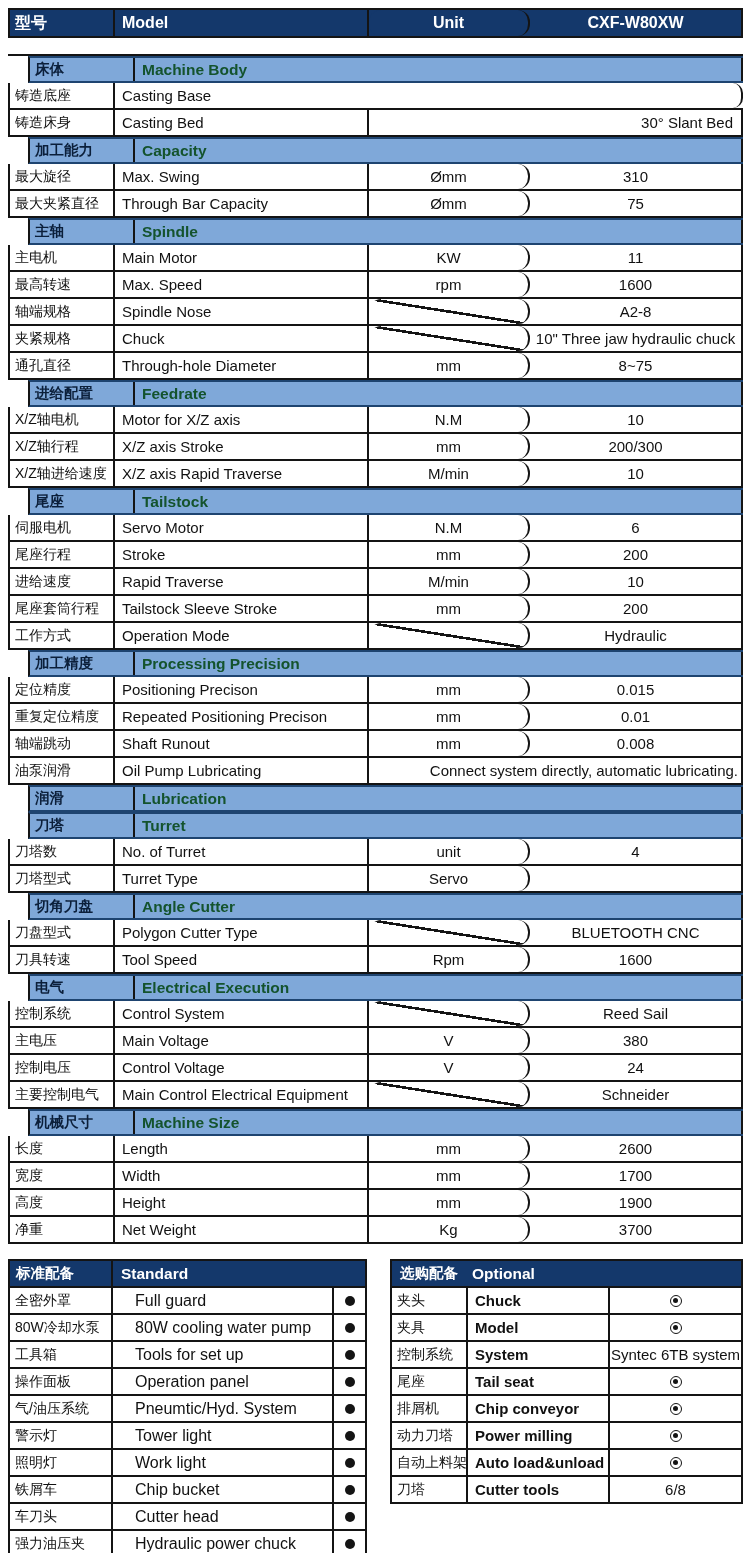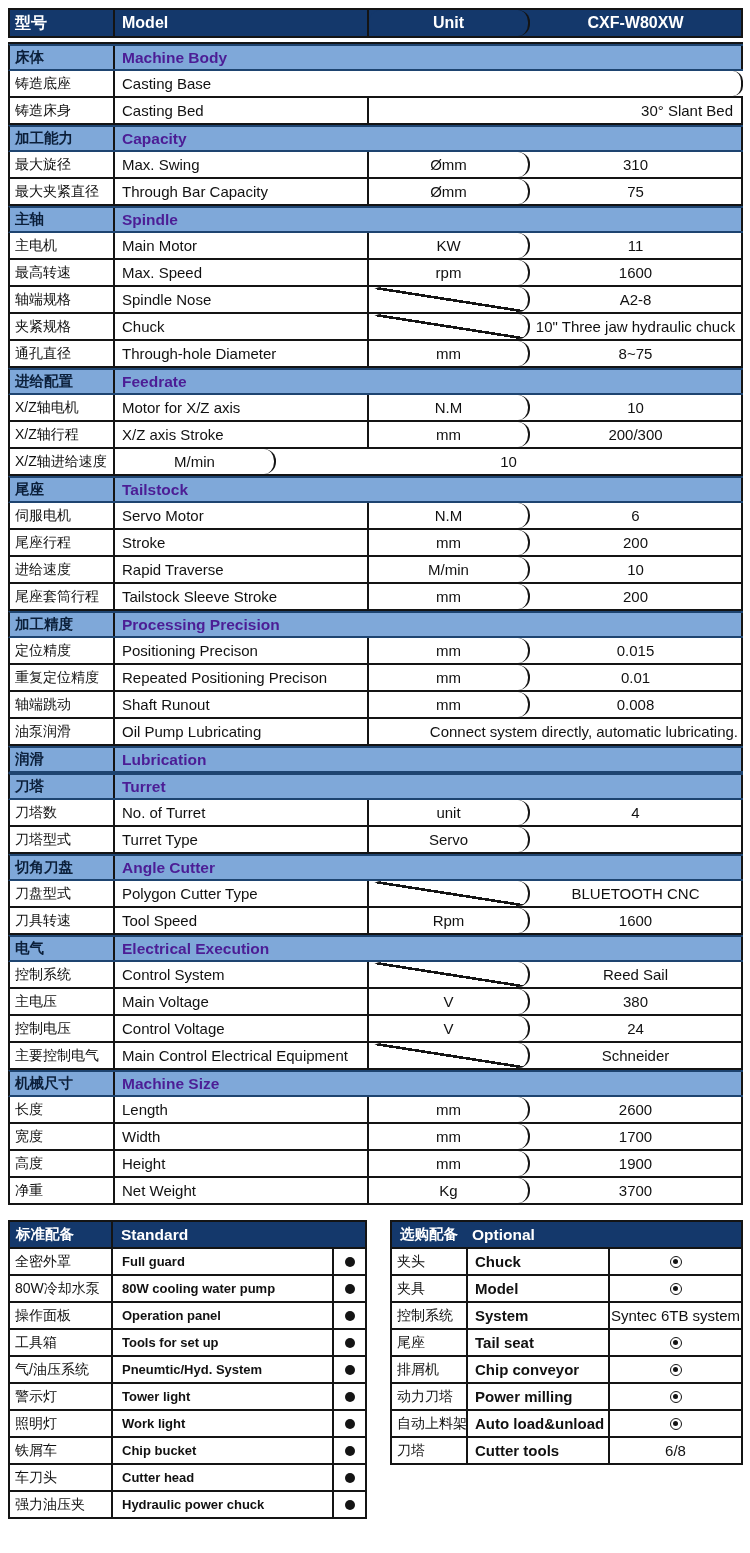--- a/index.html
+++ b/index.html
@@ -20,53 +20,54 @@
   .page{padding:8px 7px 0 8px;}
 
   
   .main-table{width:735px;}
   .m-header{
     display:flex;height:30px;
     border-top:2px solid var(--bd);
     border-bottom:2px solid var(--bd);
     border-left:2px solid var(--bd);
     background:var(--navy);
-    margin-bottom:4px;
+    margin-bottom:16px;
   }
   .m-header .cell{
     color:#fff;font-weight:700;font-size:16px;
     background:var(--navy);
   }
   .m-body{border-top:2px solid var(--bd);}
   .m-row{
     display:flex;height:27px;background:#fff;
     border-left:2px solid var(--bd);
     border-bottom:2px solid var(--bd);
   }
   .m-row.section{
     background:var(--section-bg);
     border-top:2px solid var(--section-bd);
     border-bottom:2px solid var(--section-bd);
+    margin-left:20px;
   }
   .cell{
     display:flex;align-items:center;
     border-right:2px solid var(--bd);
     overflow:hidden;white-space:nowrap;
     height:100%;
   }
   .c1{flex:0 0 105px;padding-left:5px;font-size:14px;}
   .c2{flex:0 0 254px;padding-left:7px;font-size:15px;}
   .c3{flex:0 0 161px;justify-content:center;font-size:15px;border-radius:12px;}
   .c4{flex:1;justify-content:center;font-size:15px;}
   .cspan{flex:1;padding-left:7px;font-size:15.5px;font-weight:700;}
   .cspan3{flex:1;padding-left:7px;font-size:15px;border-radius:10px;}
   .cmerge{flex:1;justify-content:flex-end;padding-right:8px;font-size:15px;}
   .cmerge.tight{padding-right:3px;}
   .section .c1{font-weight:700;font-size:14.5px;color:#0B1F3A;}
-  .section .cspan{color:#4c1d95;}
+  .section .cspan{color:#14532d;}
   .slash{
     background-image:linear-gradient(to top right,
       transparent calc(50% - 1.3px),
       var(--bd) calc(50% - 1.3px),
       var(--bd) calc(50% + 1.3px),
       transparent calc(50% + 1.3px));
   }
 
   
   .bottom{display:flex;gap:23px;margin-top:15px;}
@@ -82,21 +83,21 @@
   .std-hcn{flex:0 0 103px;padding-left:6px;font-size:14.5px;border-right:2px solid var(--bd);}
   .std-hen{padding-left:8px;font-size:15.5px;}
   .opt-hcn{flex:0 0 74px;padding-left:8px;font-size:14.5px;}
   .opt-hen{padding-left:6px;font-size:15.5px;}
   .b-row{
     display:flex;height:27px;background:#fff;
     border-left:2px solid var(--bd);
     border-bottom:2px solid var(--bd);
   }
   .s1{flex:0 0 103px;padding-left:5px;font-size:14px;}
-  .s2{flex:0 0 221px;padding-left:9px;font-size:13px;font-weight:700;}
+  .s2{flex:0 0 221px;padding-left:22px;font-size:16px;font-weight:400;}
   .s3{flex:1;justify-content:center;}
   .o1{flex:0 0 76px;padding-left:5px;font-size:14px;}
   .o2{flex:0 0 142px;padding-left:7px;font-size:15px;font-weight:600;}
   .o3{flex:1;justify-content:center;font-size:15px;}
 
   
   .dot-icon{
     width:10px;height:10px;border-radius:50%;
     background:var(--bd);display:inline-block;
   }
@@ -196,20 +197,21 @@
           <div class="cell c4">10</div>
         </div>
         <div class="m-row">
           <div class="cell c1">X/Z轴行程</div>
           <div class="cell c2">X/Z axis Stroke</div>
           <div class="cell c3">mm</div>
           <div class="cell c4">200/300</div>
         </div>
         <div class="m-row">
           <div class="cell c1">X/Z轴进给速度</div>
+          <div class="cell c2">X/Z axis Rapid Traverse</div>
           <div class="cell c3">M/min</div>
           <div class="cell c4">10</div>
         </div>
         <div class="m-row section">
           <div class="cell c1">尾座</div>
           <div class="cell cspan">Tailstock</div>
         </div>
         <div class="m-row">
           <div class="cell c1">伺服电机</div>
           <div class="cell c2">Servo Motor</div>
@@ -226,20 +228,26 @@
           <div class="cell c1">进给速度</div>
           <div class="cell c2">Rapid Traverse</div>
           <div class="cell c3">M/min</div>
           <div class="cell c4">10</div>
         </div>
         <div class="m-row">
           <div class="cell c1">尾座套筒行程</div>
           <div class="cell c2">Tailstock Sleeve Stroke</div>
           <div class="cell c3">mm</div>
           <div class="cell c4">200</div>
+        </div>
+        <div class="m-row">
+          <div class="cell c1">工作方式</div>
+          <div class="cell c2">Operation Mode</div>
+          <div class="cell c3 slash"></div>
+          <div class="cell c4">Hydraulic</div>
         </div>
         <div class="m-row section">
           <div class="cell c1">加工精度</div>
           <div class="cell cspan">Processing Precision</div>
         </div>
         <div class="m-row">
           <div class="cell c1">定位精度</div>
           <div class="cell c2">Positioning Precison</div>
           <div class="cell c3">mm</div>
           <div class="cell c4">0.015</div>
@@ -372,29 +380,29 @@
             </div>
           </div>
           <div class="b-row">
             <div class="cell s1">80W冷却水泵</div>
             <div class="cell s2">80W cooling water pump</div>
             <div class="cell s3">
               <span class="dot-icon"></span>
             </div>
           </div>
           <div class="b-row">
+            <div class="cell s1">工具箱</div>
+            <div class="cell s2">Tools for set up</div>
+            <div class="cell s3">
+              <span class="dot-icon"></span>
+            </div>
+          </div>
+          <div class="b-row">
             <div class="cell s1">操作面板</div>
             <div class="cell s2">Operation panel</div>
-            <div class="cell s3">
-              <span class="dot-icon"></span>
-            </div>
-          </div>
-          <div class="b-row">
-            <div class="cell s1">工具箱</div>
-            <div class="cell s2">Tools for set up</div>
             <div class="cell s3">
               <span class="dot-icon"></span>
             </div>
           </div>
           <div class="b-row">
             <div class="cell s1">气/油压系统</div>
             <div class="cell s2">Pneumtic/Hyd. System</div>
             <div class="cell s3">
               <span class="dot-icon"></span>
             </div>

